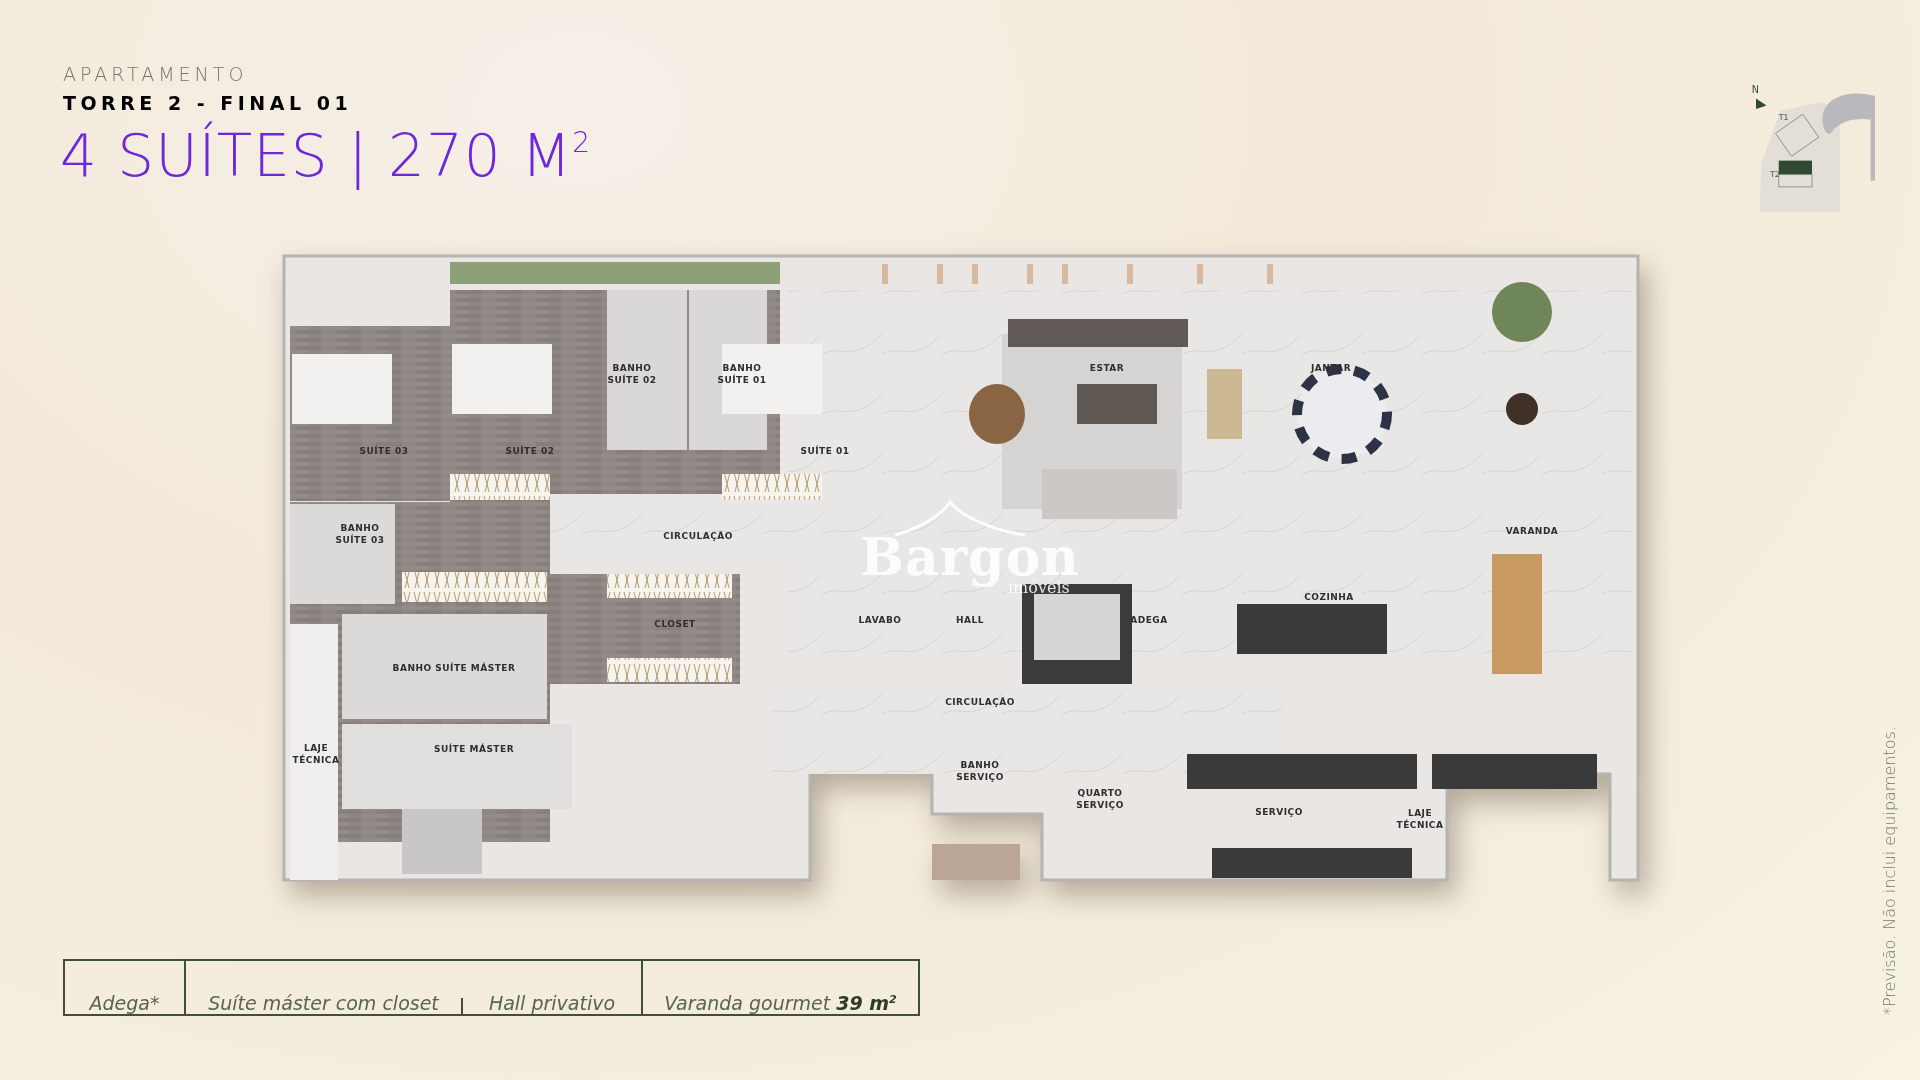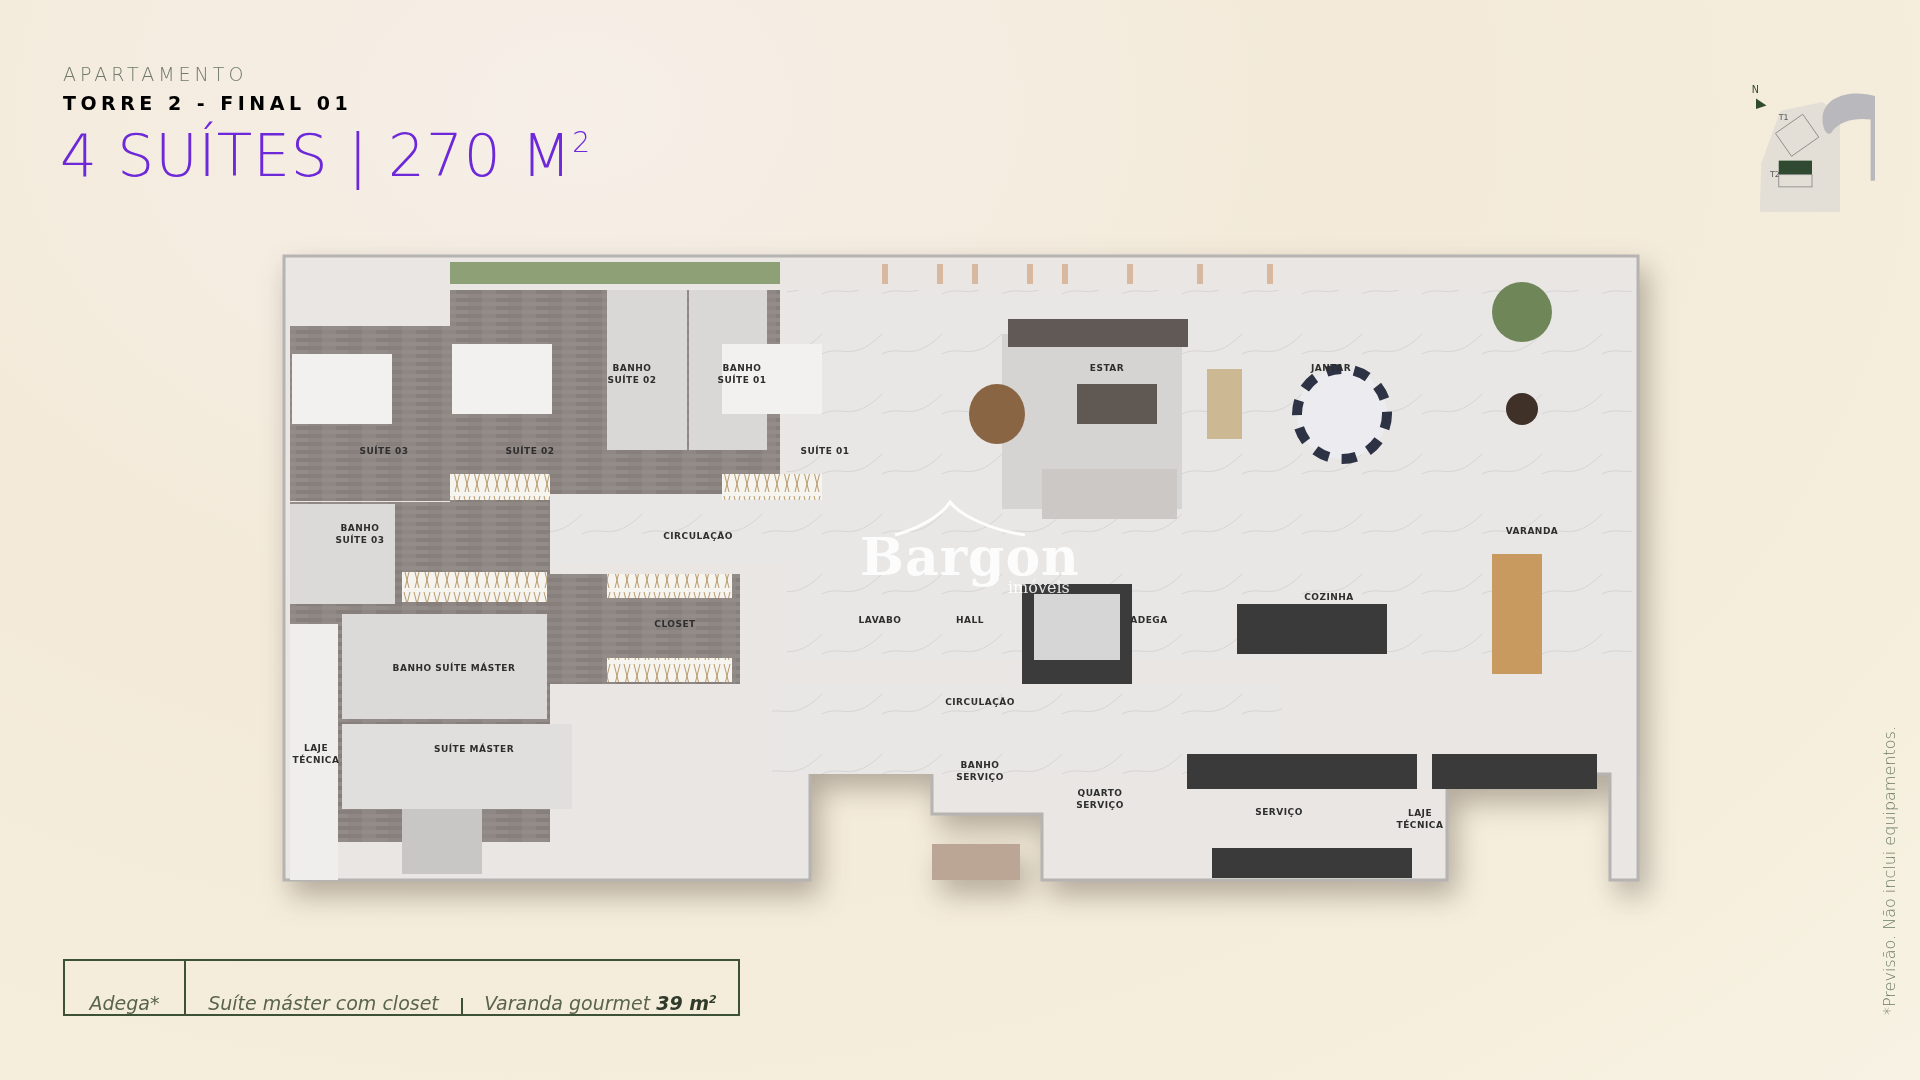--- a/index.html
+++ b/index.html
@@ -194,19 +194,22 @@
   <div class="wm-sub">imóveis</div>
 </div>
 
 <div class="abs features">
   <div class="feature" style="width:121px;">
       <span>Adega*</span>
     </div>
   <div class="feature" style="width:277px;margin-top:37px;">
       <span>Suíte máster com closet</span>
     </div>
+  <div class="feature" style="width:180px;">
+      <span>Hall privativo</span>
+    </div>
   <div class="feature" style="width:275px;border-radius:13px;">
     <span>Varanda gourmet</span>
     <b><span>39 m</span><sup>2</sup></b>
   </div>
 </div>
 
 <div class="abs disclaimer">*Previsão. Não inclui equipamentos.</div>
 
 </body></html>

